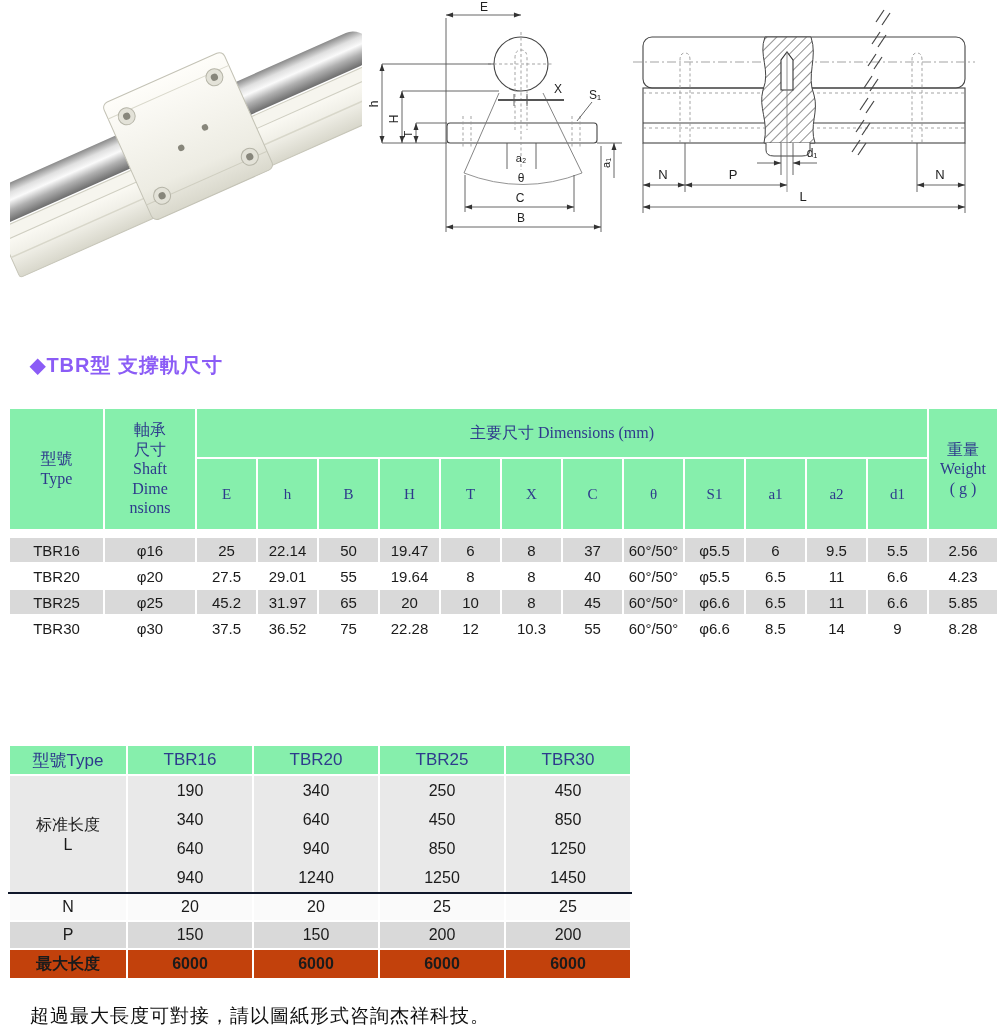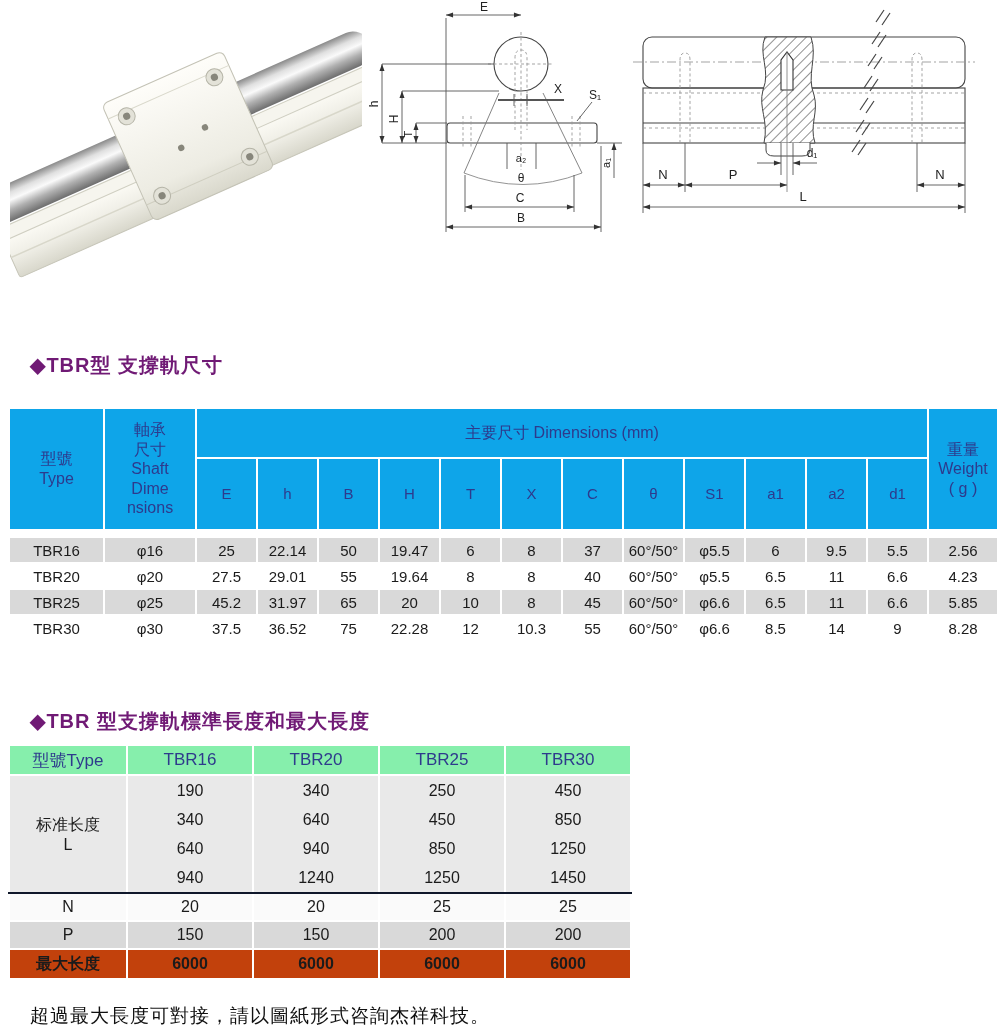--- a/index.html
+++ b/index.html
@@ -1,28 +1,28 @@
 <!DOCTYPE html>
 <html><head>
 <meta charset="utf-8">
 <style>
   html,body{margin:0;padding:0;background:#fff;}
   .canvas{position:relative;width:1000px;height:1034px;background:#ffffff;
           font-family:"Liberation Sans",sans-serif;color:#1b1b1b;overflow:hidden;}
   svg text{font-family:"Liberation Sans",sans-serif;}
   .abs{position:absolute;}
-  .heading{position:absolute;left:30px;font-size:20px;font-weight:bold;color:#701a75;
+  .heading{position:absolute;left:30px;font-size:20px;font-weight:bold;color:#8b5cf6;
            letter-spacing:1px;white-space:nowrap;}
   .h1{top:352px;} .h2{top:708px;}
   table{border-collapse:collapse;table-layout:fixed;}
   td,th{text-align:center;vertical-align:middle;padding:0;}
   
   .t1{position:absolute;left:8px;top:407px;width:989px;}
   .t1 th,.t1 td{border:2px solid #ffffff;}
-  .t1 thead th{background:#0ea5e9;color:#2e3a8c;font-weight:normal;font-size:15px;line-height:1.22;}
+  .t1 thead th{background:#86efac;color:#2e3a8c;font-weight:normal;font-size:15px;line-height:1.22;font-family:Liberation Serif, serif;}
   .t1 tr.group th{height:48px;font-size:16px;}
   .t1 tr.sub th{height:70px;}
   .t1 tbody td{background:#d9d9d9;font-size:15px;height:24px;color:#1b1b1b;}
   .t1 tbody tr.w td{background:#ffffff;}
   .t1 tr.gapr td{background:#ffffff;border:none;height:5px;}
   .pre{white-space:pre-line;}
   
   .t2{position:absolute;left:8px;top:744px;width:622px;}
   .t2 th,.t2 td{border:2px solid #ffffff;font-size:16px;}
   .t2 thead th{background:#86efac;color:#2e3a8c;font-weight:normal;font-size:17px;height:28px;}
@@ -323,21 +323,20 @@
         <td>60°/50°</td>
         <td>φ6.6</td>
         <td>8.5</td>
         <td>14</td>
         <td>9</td>
         <td>8.28</td>
       </tr>
     </tbody>
   </table>
 
-  <div class="heading h2">◆TBR 型支撐軌標準長度和最大長度</div>
 
   <table class="t2">
     <colgroup>
       <col style="width:118px">
         <col style="width:126px">
         <col style="width:126px">
       <col style="width:126px">
         <col style="width:126px">
     </colgroup>
     <thead>

